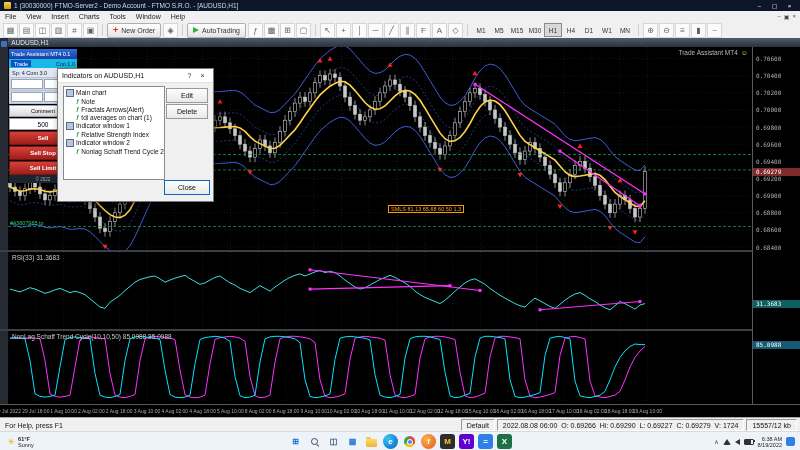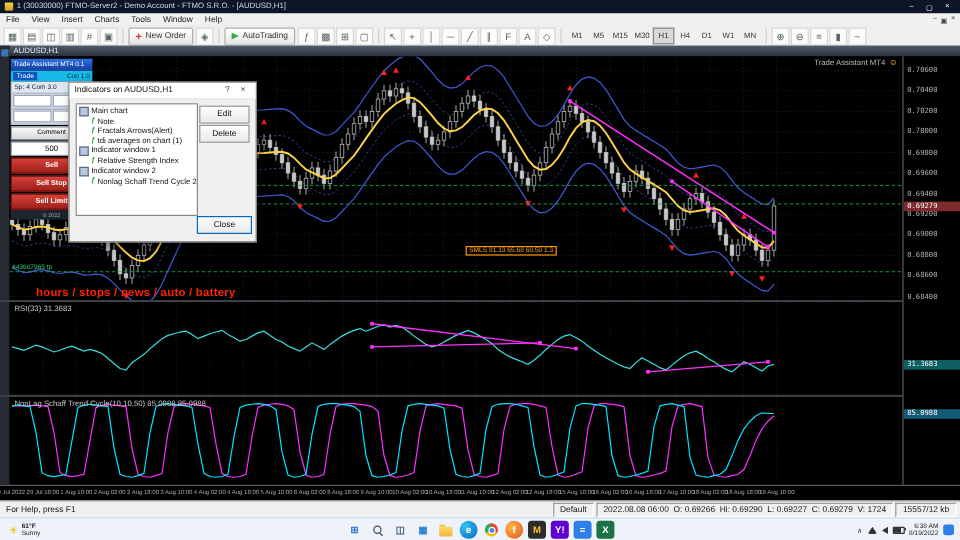--- a/index.html
+++ b/index.html
@@ -534,21 +534,20 @@
       <line x1="552" y1="104.06956521739103" x2="632" y2="158.8869565217397" stroke="#ff30ff" stroke-width="1.2"></line>
       <rect x="550.5" y="102.56956521739103" width="3" height="3" fill="#ff30ff"></rect>
       <rect x="630.5" y="157.3869565217397" width="3" height="3" fill="#ff30ff"></rect>
       <line x1="0" y1="107.49565217391336" x2="744" y2="107.49565217391336" stroke="#1fae4f" stroke-width="0.7" stroke-dasharray="3,2"></line>
       <line x1="0" y1="122.91304347826144" x2="744" y2="122.91304347826144" stroke="#1fae4f" stroke-width="0.7" stroke-dasharray="3,2"></line>
       <line x1="0" y1="179.44347826086982" x2="744" y2="179.44347826086982" stroke="#1fae4f" stroke-width="0.7" stroke-dasharray="3,2"></line>
     </svg>
   <div class="pos-label" id="lbl-sl" style="top: 101.496px;">#43607965 sl</div>
   <div class="pos-label" id="lbl-entry" style="top: 116.913px;">#43607965 sell 1.01</div>
   <div class="pos-label" id="lbl-tp" style="top: 173.443px;">#43607965 tp</div>
-  <div class="red-note">hours / stops / news / auto / battery</div>
   <div class="info-box">SMLS 81.13 65.68 60.50 1.3</div>
 </div>
 <div class="ea-label">
   <span>Trade Assistant MT4</span>
   <span class="smile">☺</span>
 </div>
 
 <div class="pane-sep" style="top:250px"></div>
 <div id="rsi-pane">
   <svg id="rsi-svg" width="744" height="77">

